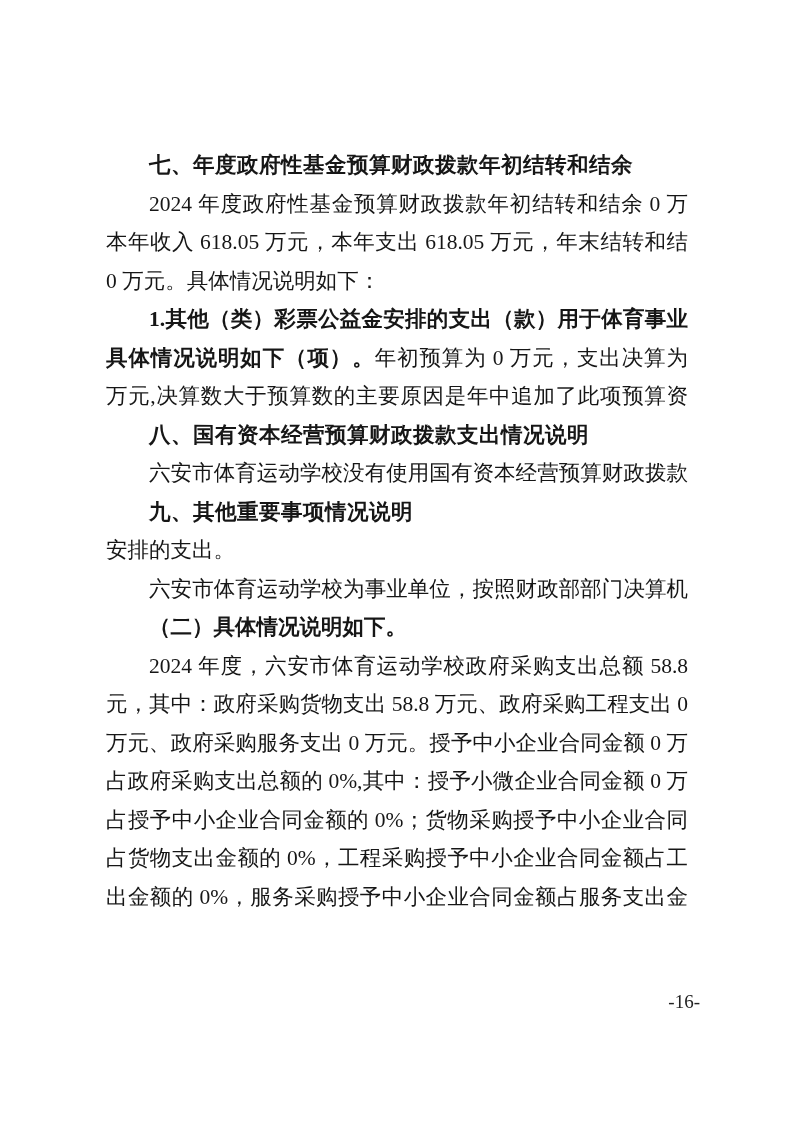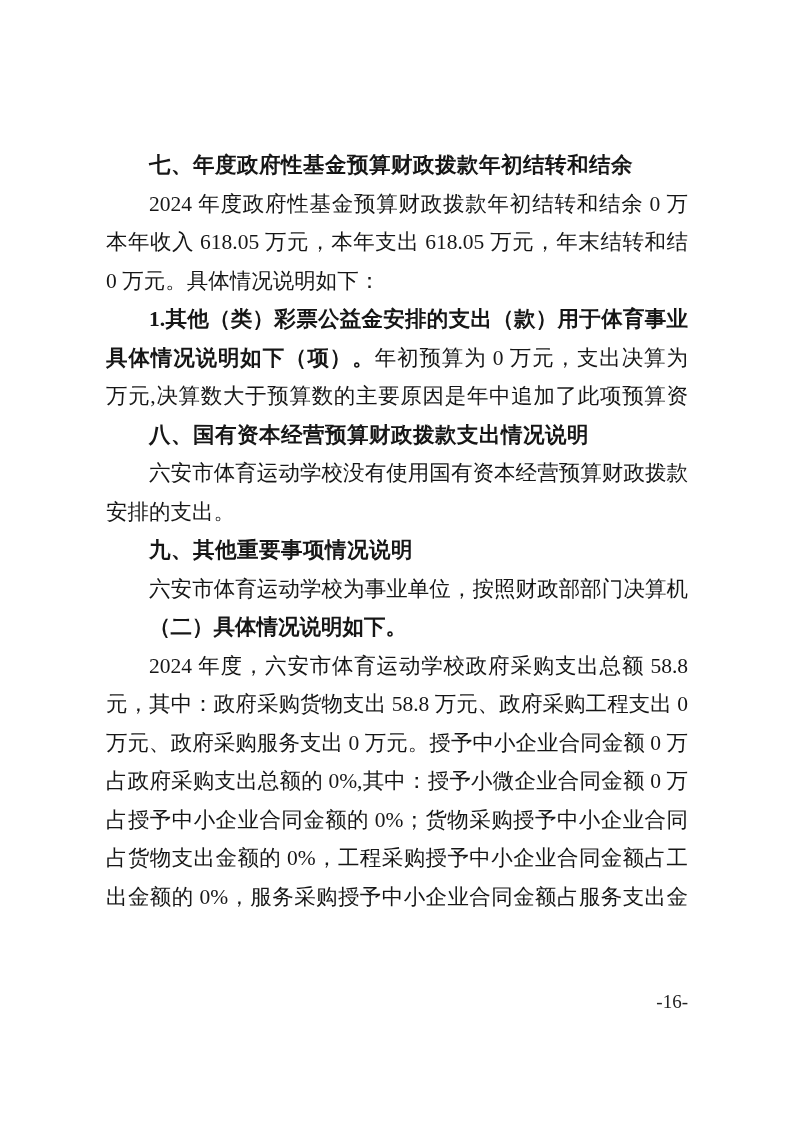--- a/index.html
+++ b/index.html
@@ -46,21 +46,21 @@
     font-family: "Liberation Sans", "DejaVu Sans", sans-serif;
     font-weight: 700;
     letter-spacing: 0.5px;
   }
   
   .b {
     font-weight: 700;
   }
   .pagenum {
     position: absolute;
-    left: 106px;
+    left: 118px;
     top: 991px;
     width: 582px;
     text-align: right;
     font-size: 19px;
     line-height: 22px;
     color: #222222;
     font-family: "Liberation Serif", "DejaVu Serif", serif;
   }
 </style>
 </head>
@@ -73,23 +73,23 @@
     <div class="ln j in">2024 年度政府性基金预算财政拨款年初结转和结余 0 万元，</div>
     <div class="ln j">本年收入 618.05 万元，本年支出 618.05 万元，年末结转和结余</div>
     <div class="ln">0 万元。具体情况说明如下：</div>
 
     <div class="ln b j in">1.其他（类）彩票公益金安排的支出（款）用于体育事业的</div>
     <div class="ln j"><span class="b">具体情况说明如下（项）。</span><span>年初预算为 0 万元，支出决算为 618.05</span></div>
     <div class="ln j">万元,决算数大于预算数的主要原因是年中追加了此项预算资金。</div>
 
     <div class="ln h in">八、国有资本经营预算财政拨款支出情况说明</div>
     <div class="ln j in">六安市体育运动学校没有使用国有资本经营预算财政拨款</div>
+    <div class="ln h in">九、其他重要事项情况说明</div>
+
     <div class="ln">安排的支出。</div>
-
-    <div class="ln h in">九、其他重要事项情况说明</div>
 
     <div class="ln j in">六安市体育运动学校为事业单位，按照财政部部门决算机关</div>
 
     <div class="ln b in">（二）具体情况说明如下。</div>
     <div class="ln j in">2024 年度，六安市体育运动学校政府采购支出总额 58.8 万</div>
     <div class="ln j">元，其中：政府采购货物支出 58.8 万元、政府采购工程支出 0</div>
     <div class="ln j">万元、政府采购服务支出 0 万元。授予中小企业合同金额 0 万元，</div>
     <div class="ln j">占政府采购支出总额的 0%,其中：授予小微企业合同金额 0 万元，</div>
     <div class="ln j">占授予中小企业合同金额的 0%；货物采购授予中小企业合同金额</div>
     <div class="ln j">占货物支出金额的 0%，工程采购授予中小企业合同金额占工程支</div>

